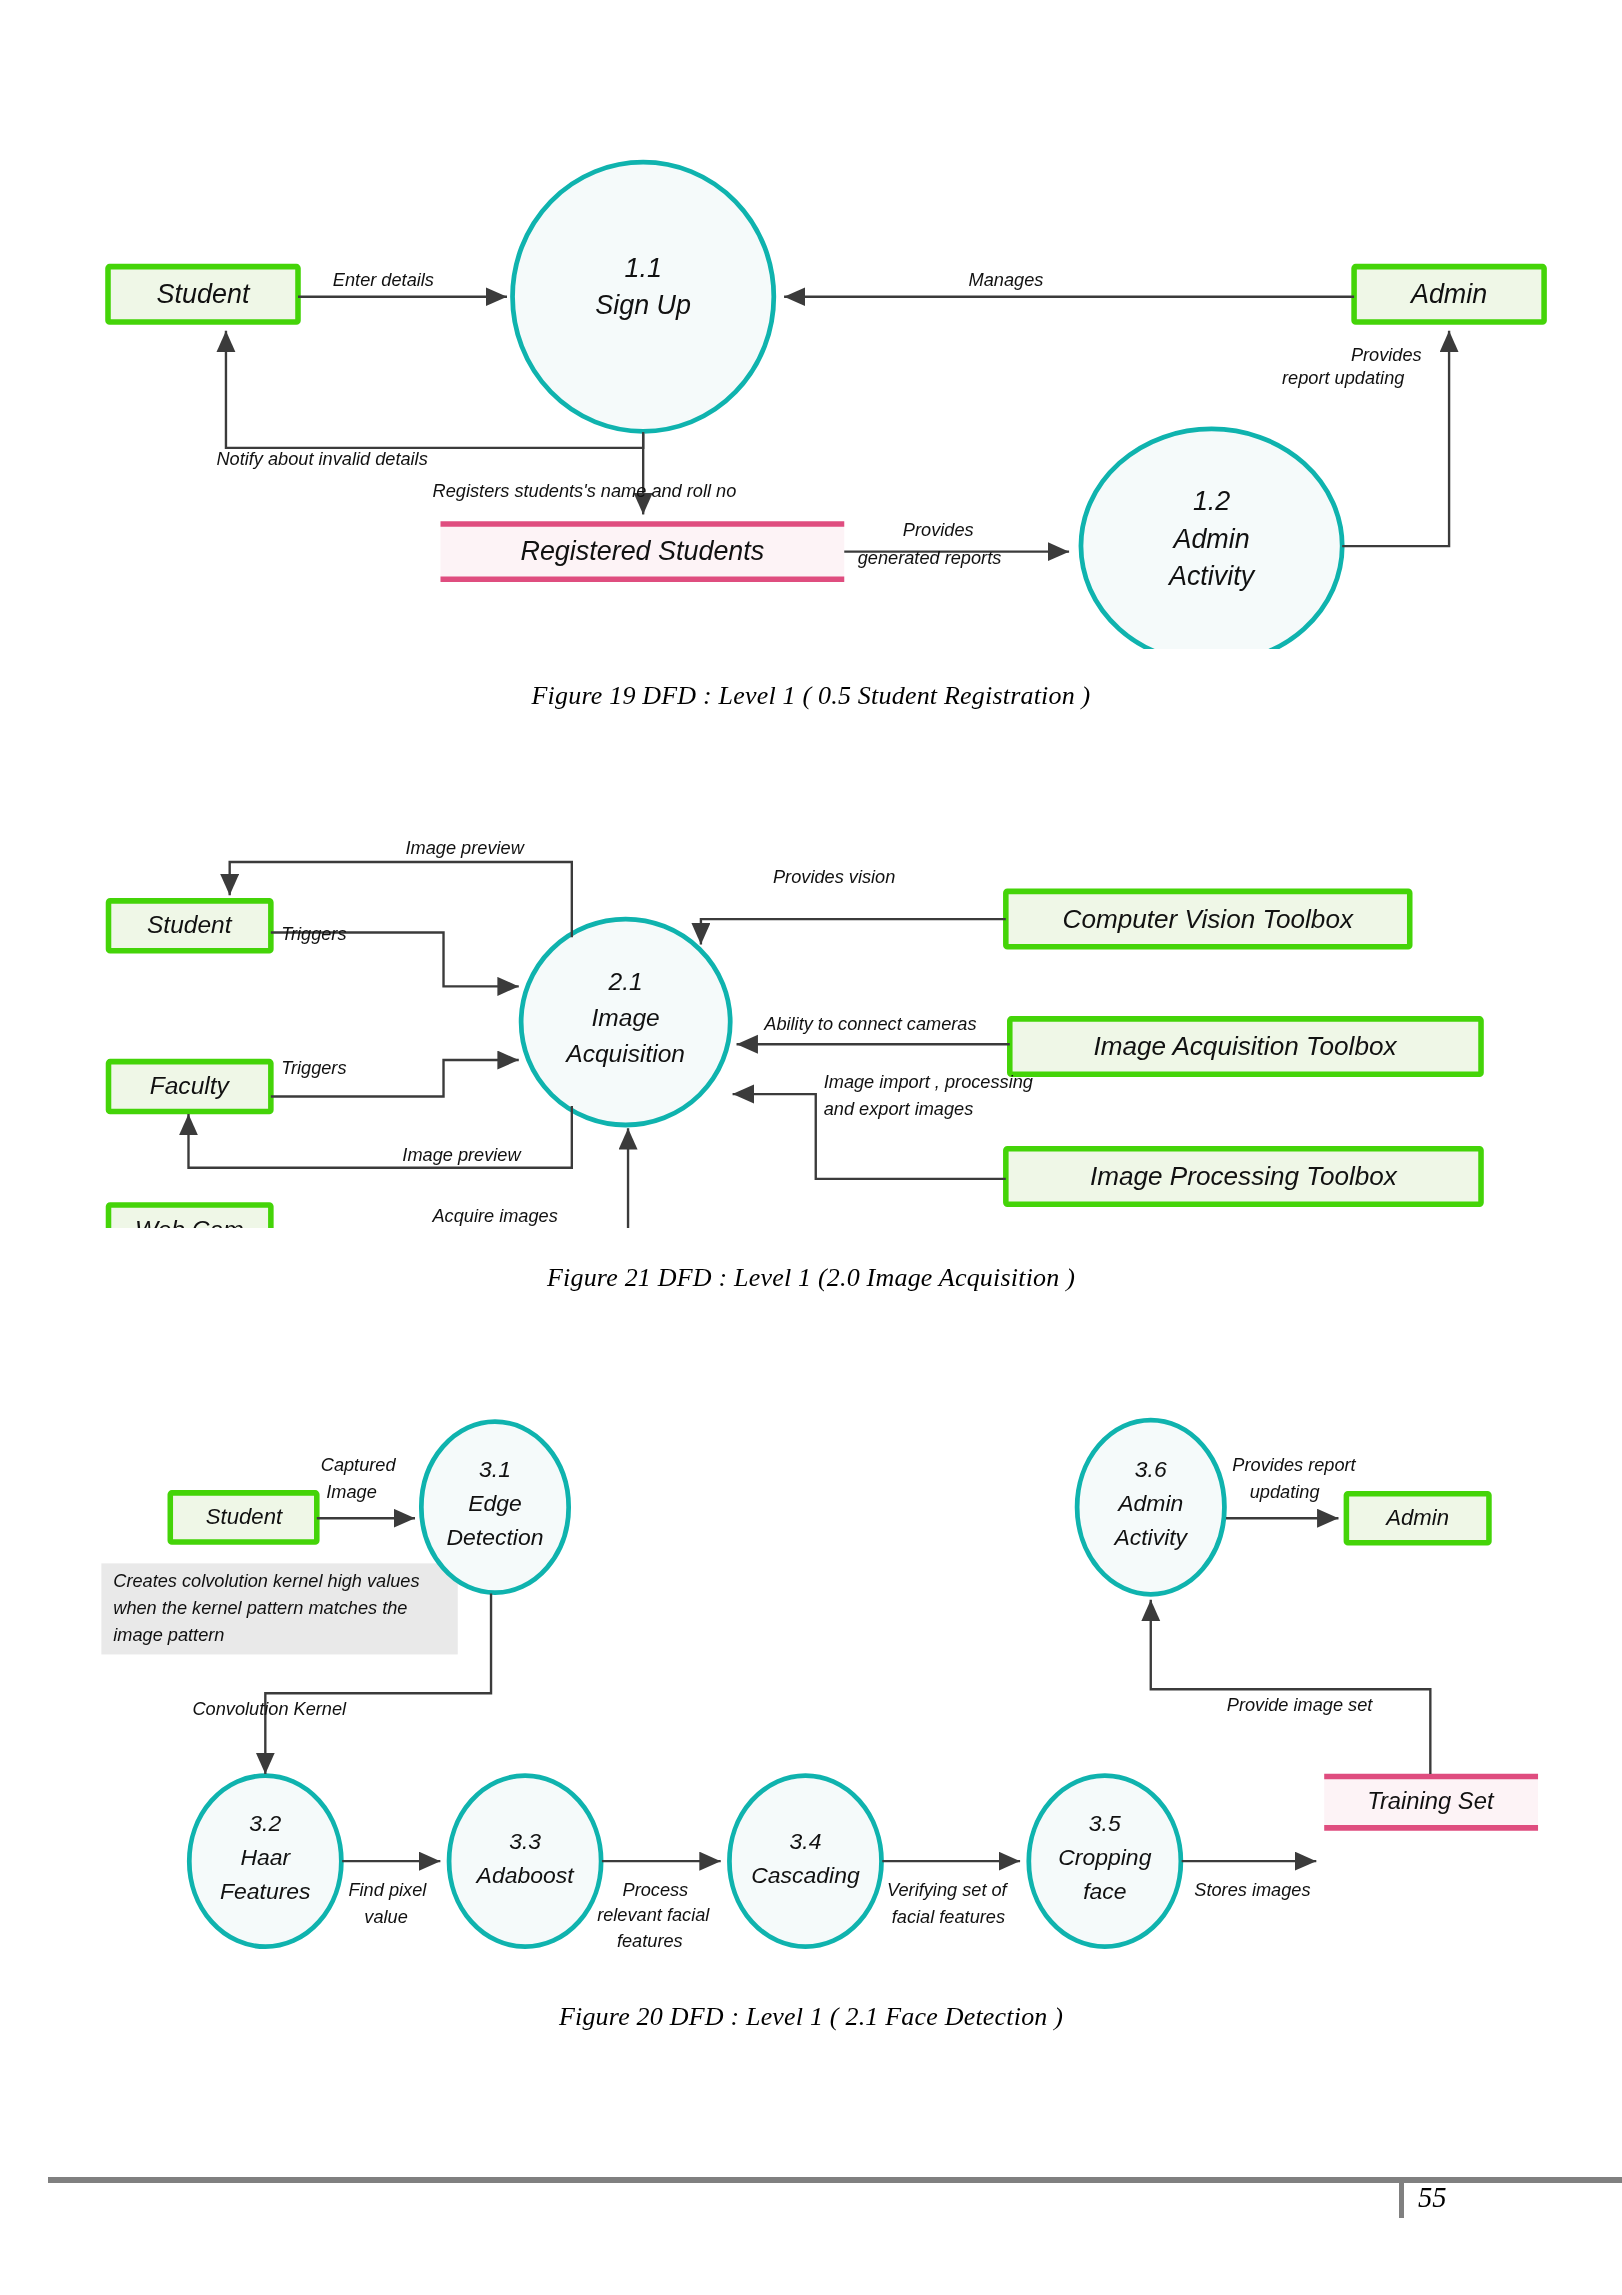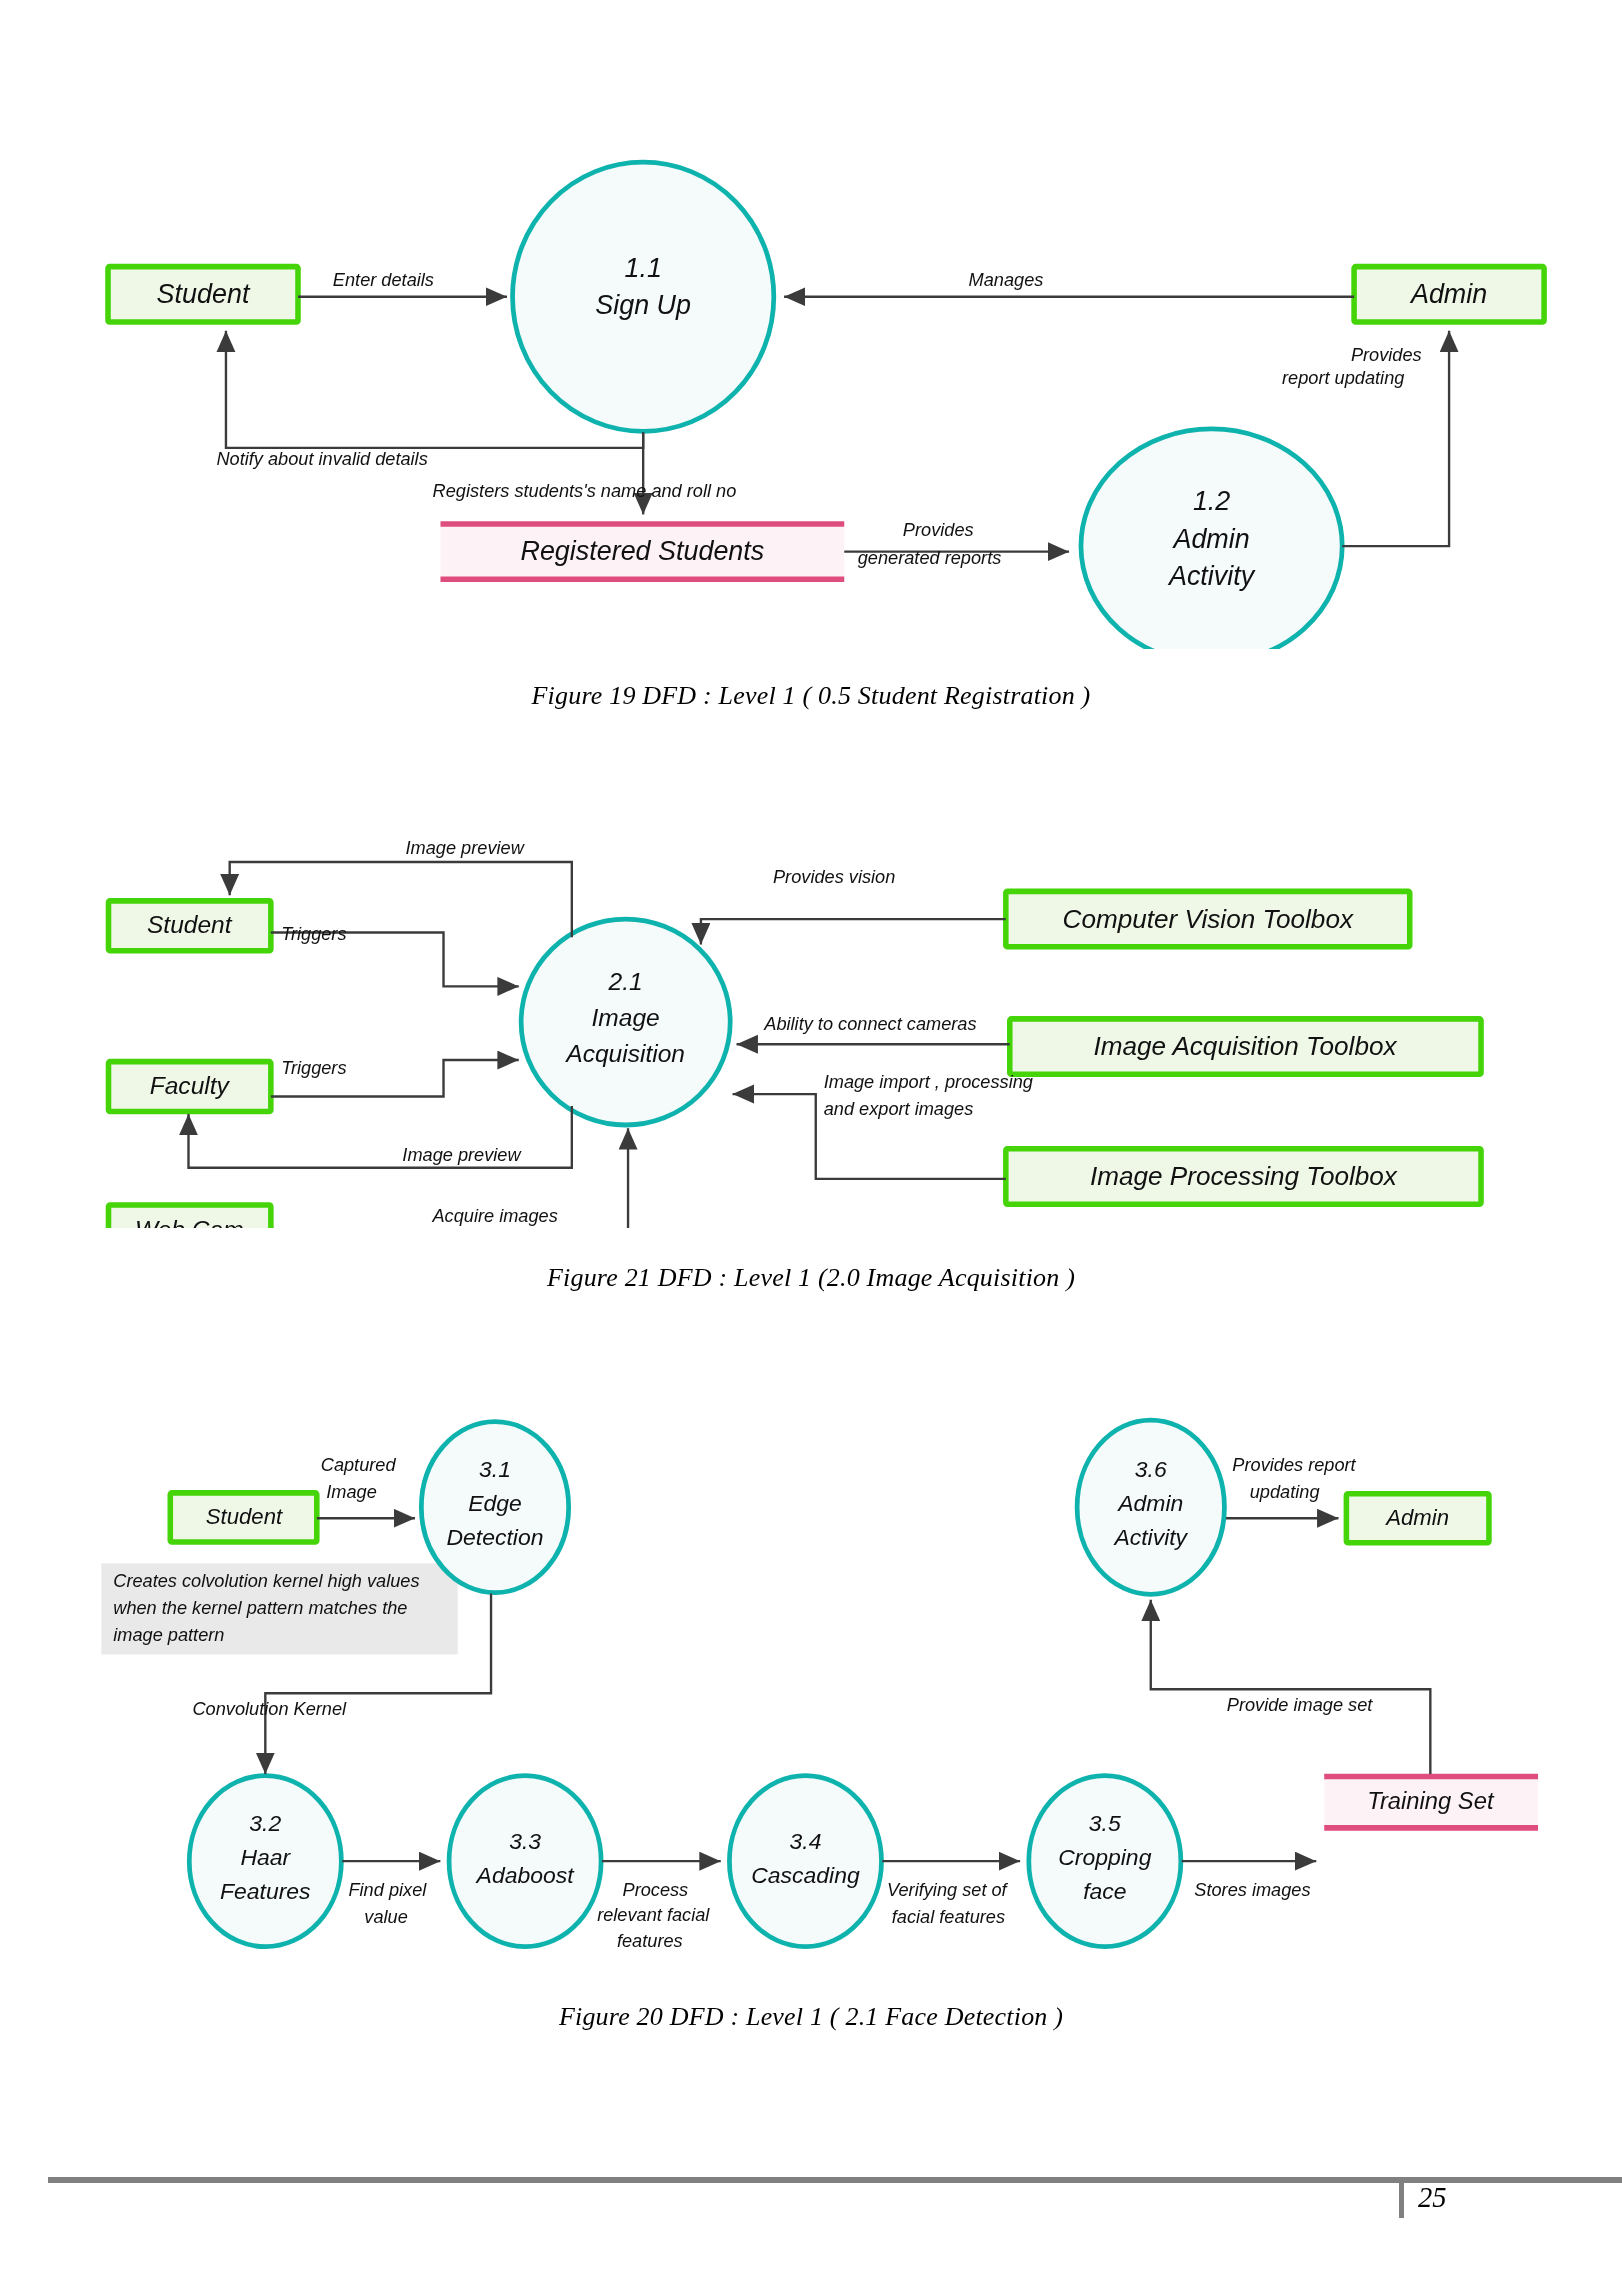--- a/index.html
+++ b/index.html
@@ -398,16 +398,16 @@
       <path class="flow" d="M1548,177 L1690,177" marker-end="url(#arr3)"></path>
       <text class="flow-label" x="1556" y="117">Provides report</text>
       <text class="flow-label" x="1578" y="152">updating</text>
     </g>
   </svg>
 
   <div class="caption" style="top:2002px;">Figure 20 DFD : Level 1 ( 2.1 Face Detection )</div>
 
   <div class="footer-rule"></div>
   <div class="footer-tick"></div>
-  <div class="footer-page">25</div>
+  <div class="footer-page">55</div>
 
 </div>
 
 
 </body></html>

